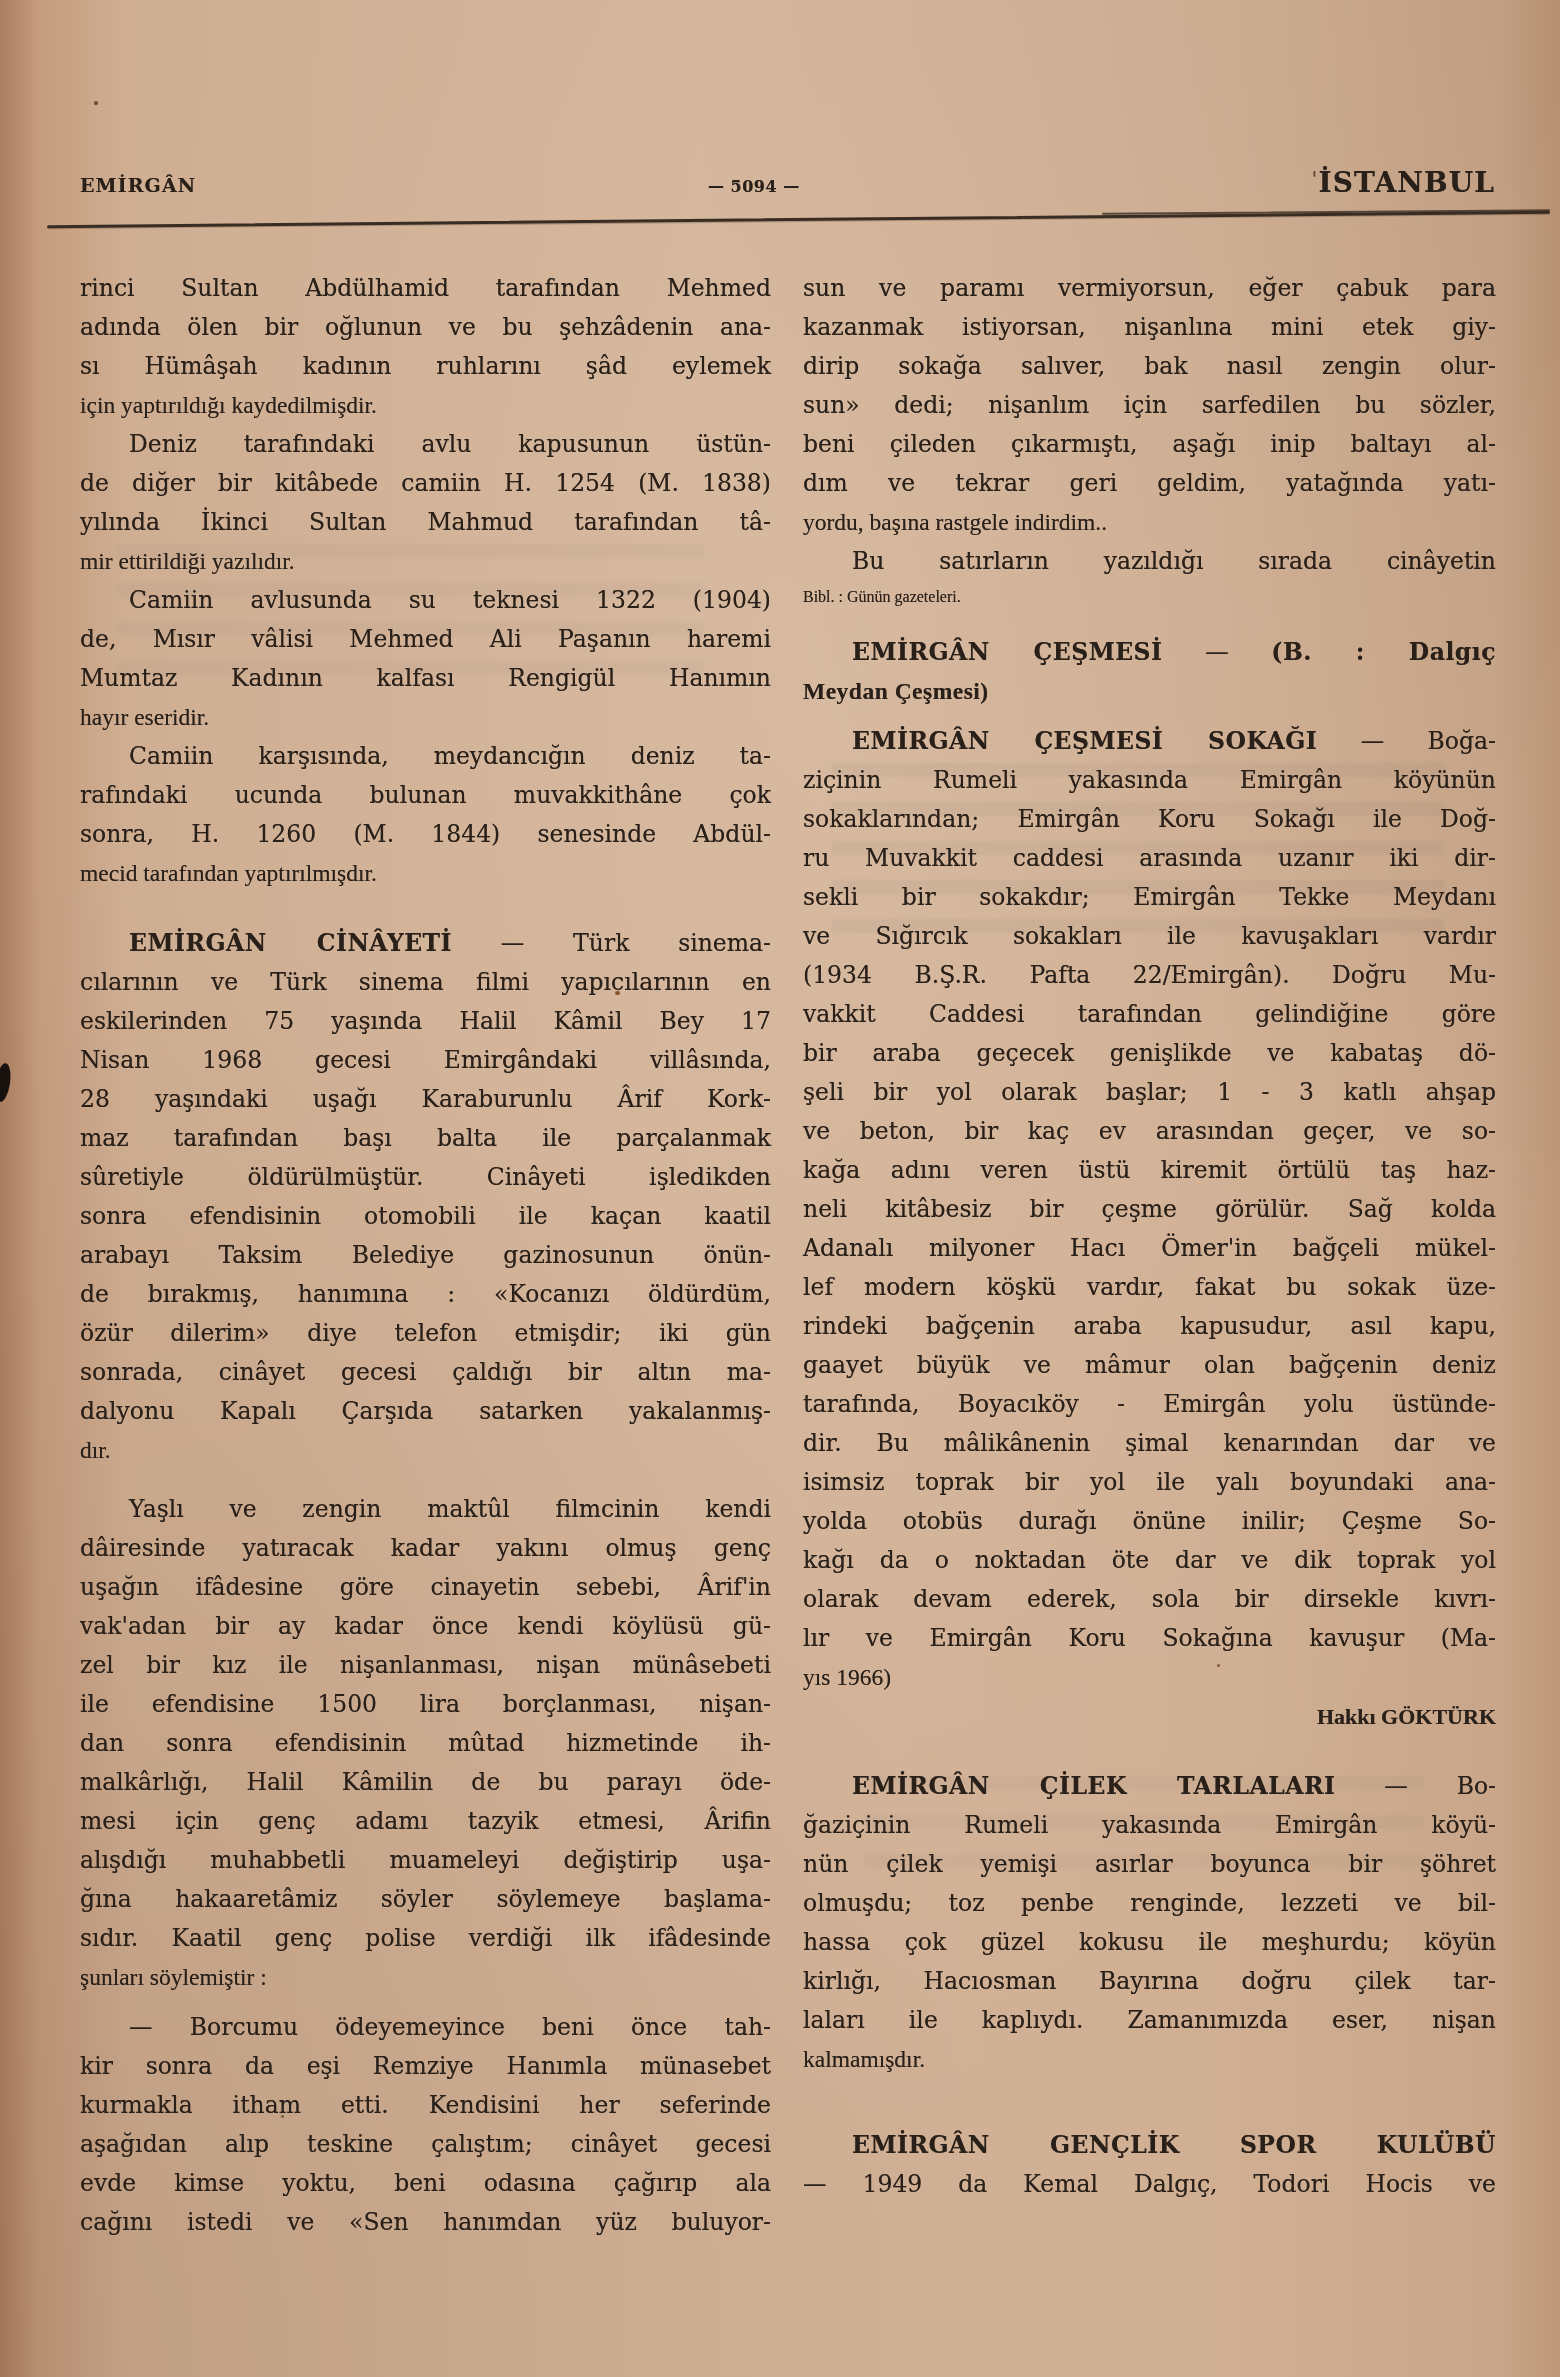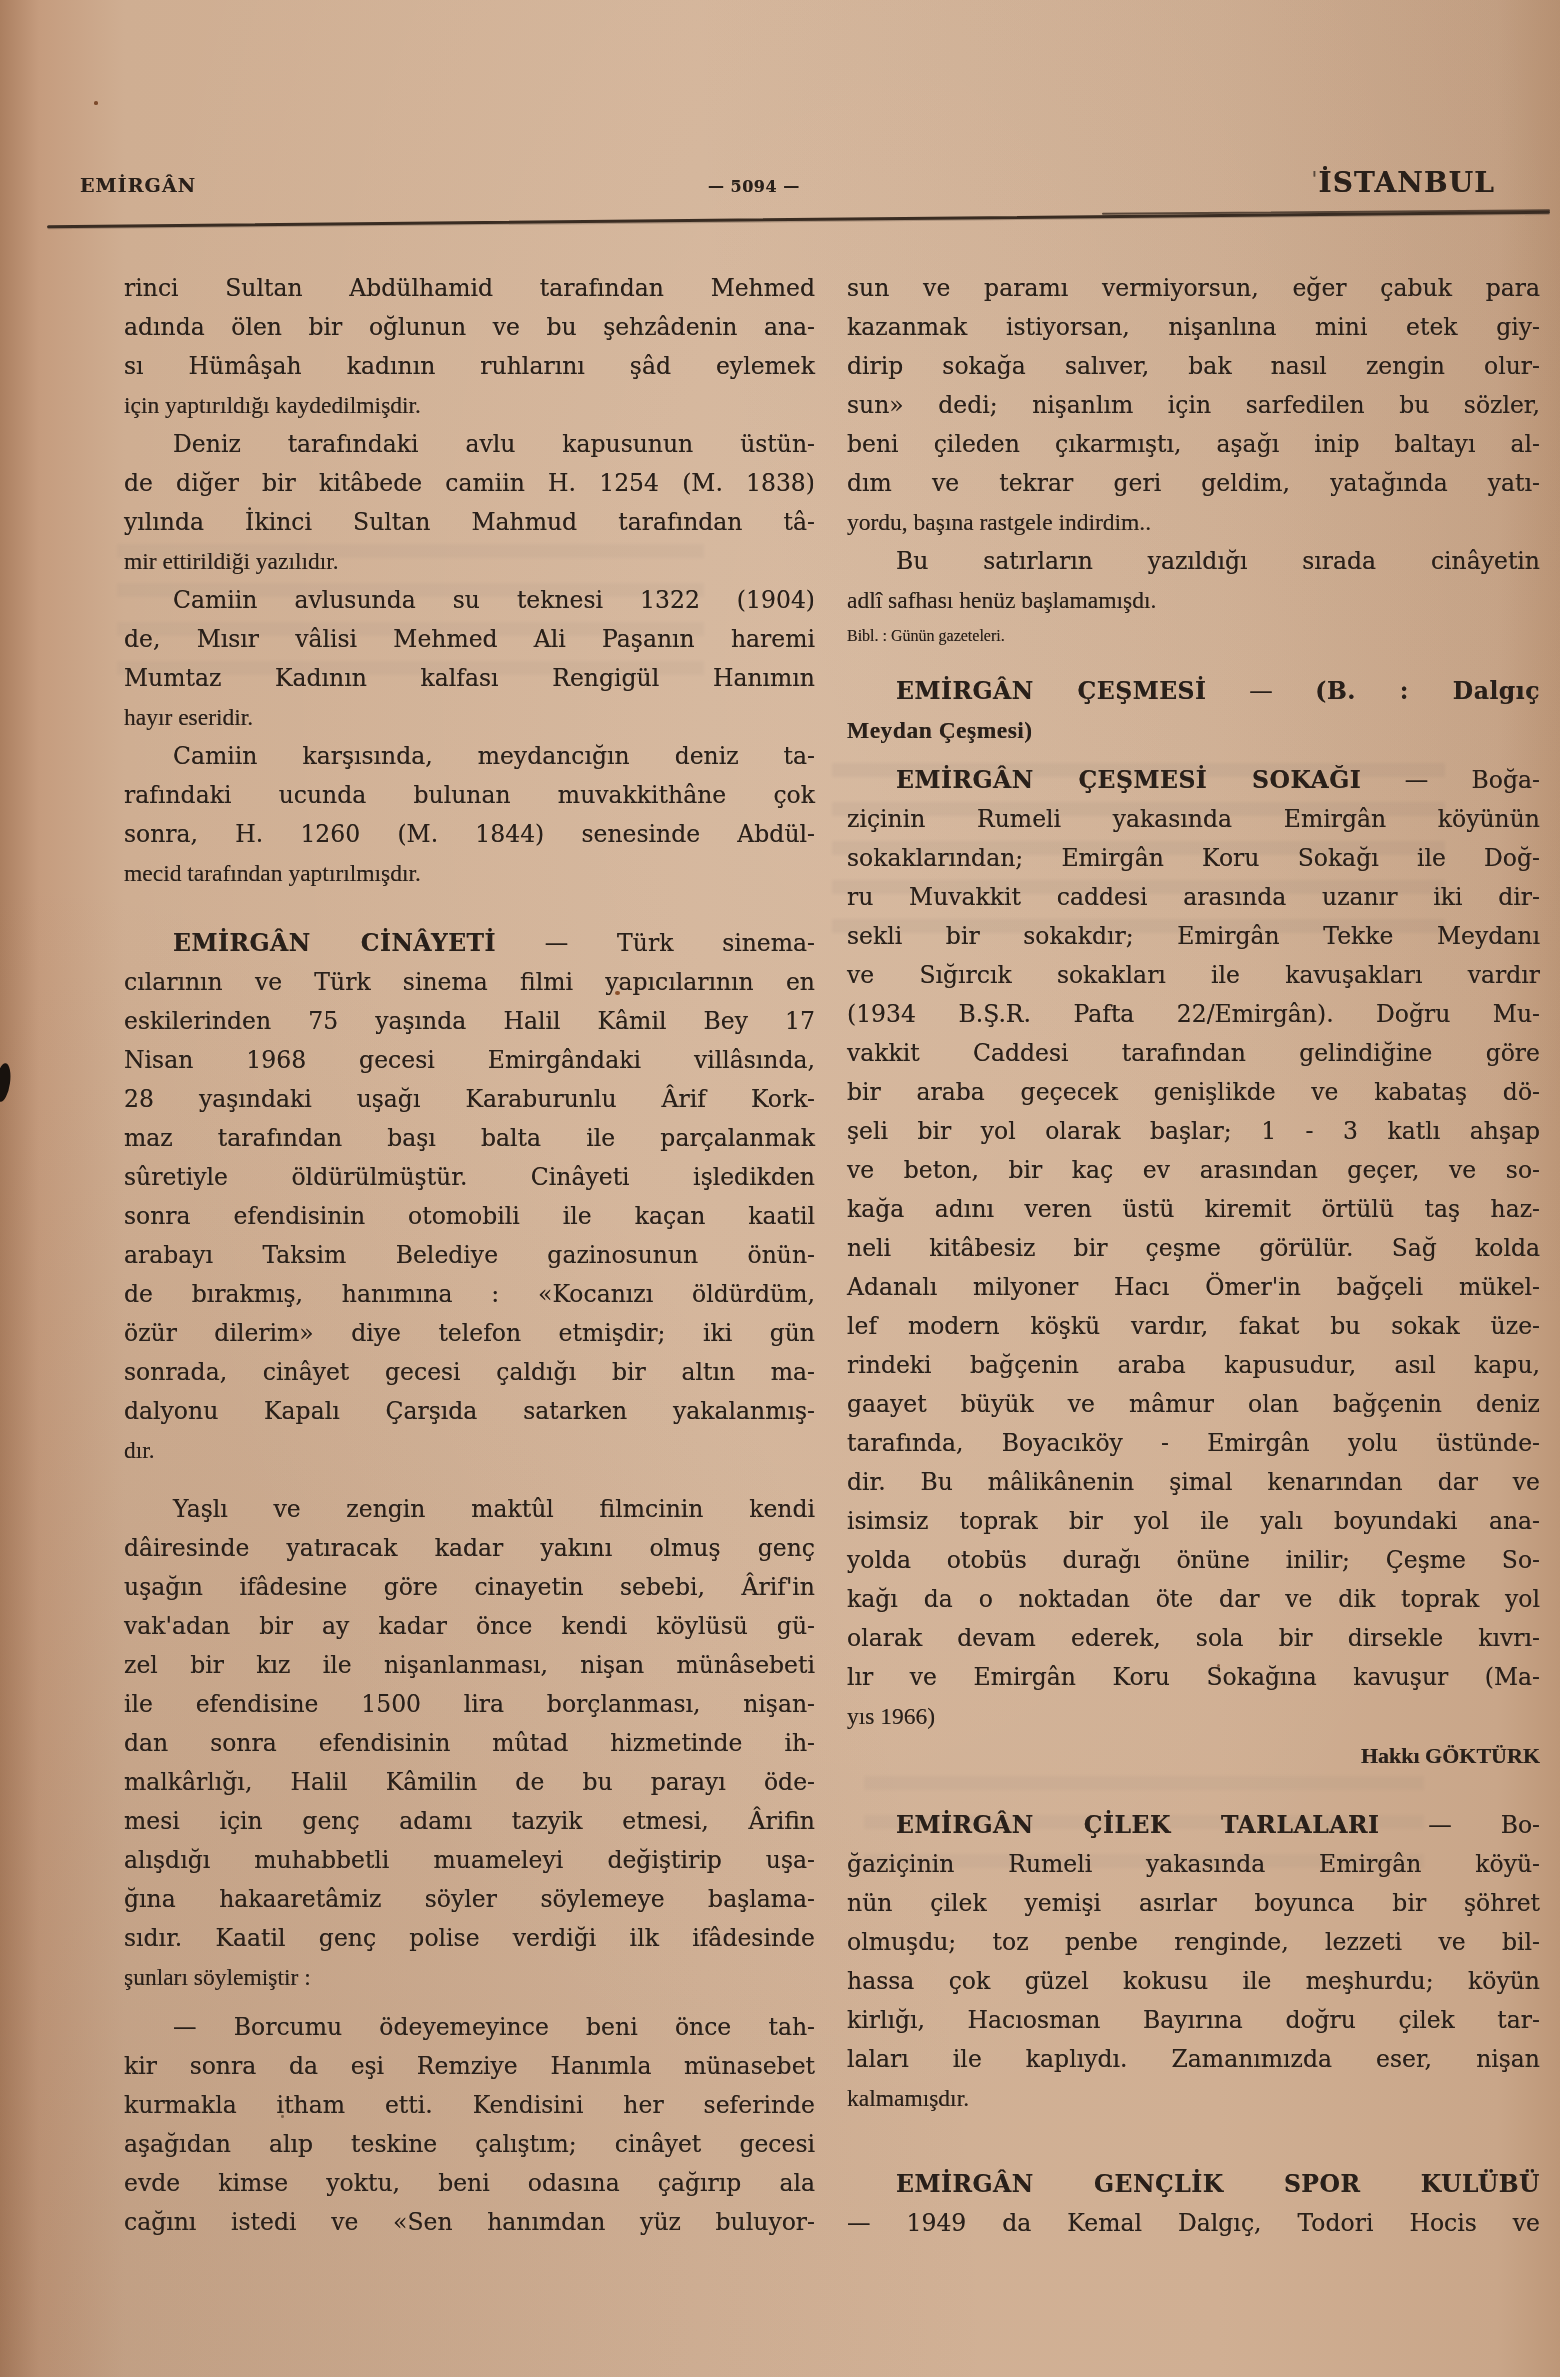--- a/index.html
+++ b/index.html
@@ -20,21 +20,21 @@
   .hdr .sec{font-weight:bold;font-size:19px;letter-spacing:1.1px;flex:0 0 auto;}
   .hdr .pg {flex:1 1 auto;text-align:center;font-weight:bold;font-size:16px;letter-spacing:0.5px;}
   .hdr .vol{flex:0 0 auto;font-weight:bold;font-size:28px;letter-spacing:1.1px;}
   .hdr .stray{font-weight:normal;opacity:.7;font-size:21.3px;vertical-align:top;}
   .rule{position:absolute;top:218px;left:47px;width:1503px;height:2.7px;background:#392c22;
         transform:rotate(-0.55deg);transform-origin:center;border-radius:1.6px;
         box-shadow:0 1.1px 0.5px rgba(57,44,34,.25);}
   .rule2{position:absolute;top:211px;left:1102px;width:448px;height:2.1px;background:#392c22;
         transform:rotate(-0.45deg);border-radius:1.1px;opacity:.8;}
   
-  .col{position:absolute;top:269px;font-size:23.5px;line-height:39px;margin-left:44px;}
+  .col{position:absolute;top:269px;font-size:23.5px;line-height:39px;}
   .col.left {left:80px; width:691px;}
   .col.right{left:803px;width:693px;}
   .para{margin:0;}
   .g-xs{margin-top:10.7px;} .g-s{margin-top:20px;} .g-m{margin-top:31px;}
   .g-l{margin-top:47px;}
   .line{text-align:justify;text-align-last:justify;text-justify:inter-word;white-space:normal;}
   .line.endline{text-align-last:left;font-family:Liberation Serif, serif;}
   .line.ind{text-indent:49px;}
   .hw{font-weight:bold;letter-spacing:0.5px;}
   .para.bibl{font-size:16px;line-height:32px;}
@@ -138,21 +138,20 @@
       <div class="line"><span>sun ve paramı vermiyorsun, eğer çabuk para</span></div>
       <div class="line"><span>kazanmak istiyorsan, nişanlına mini etek giy-</span></div>
       <div class="line"><span>dirip sokağa salıver, bak nasıl zengin olur-</span></div>
       <div class="line"><span>sun» dedi; nişanlım için sarfedilen bu sözler,</span></div>
       <div class="line"><span>beni çileden çıkarmıştı, aşağı inip baltayı al-</span></div>
       <div class="line"><span>dım ve tekrar geri geldim, yatağında yatı-</span></div>
       <div class="line endline"><span>yordu, başına rastgele indirdim..</span></div>
     </div>
     <div class="para body">
       <div class="line ind"><span>Bu satırların yazıldığı sırada cinâyetin</span></div>
-      <div class="line endline"><span>adlî safhası henüz başlamamışdı.</span></div>
     </div>
     <div class="para bibl">
       <div class="line endline"><span>Bibl. : Günün gazeteleri.</span></div>
     </div>
     <div class="para entry g-s">
       <div class="line ind"><span class="hw">EMİRGÂN ÇEŞMESİ</span><span> — </span><span class="hw">(B. : Dalgıç</span></div>
       <div class="line endline"><span class="hw">Meydan Çeşmesi)</span></div>
     </div>
     <div class="para entry g-xs">
       <div class="line ind"><span class="hw">EMİRGÂN ÇEŞMESİ SOKAĞI</span><span> — Boğa-</span></div>

